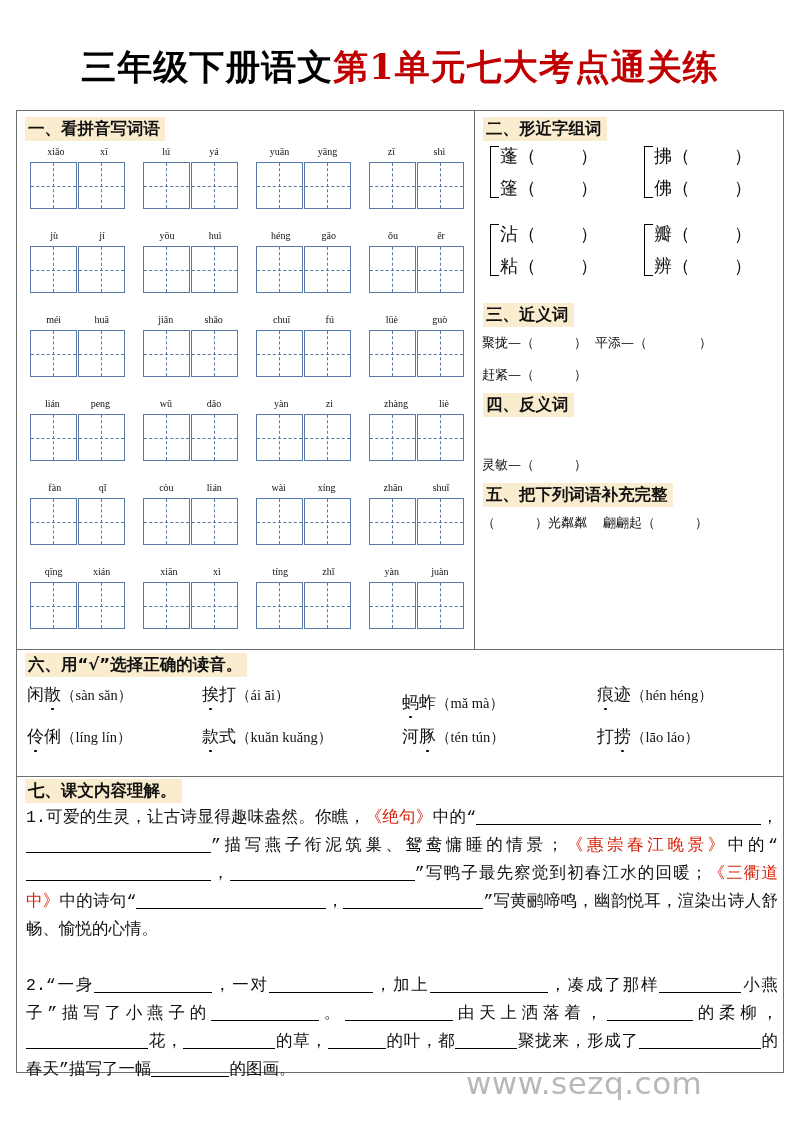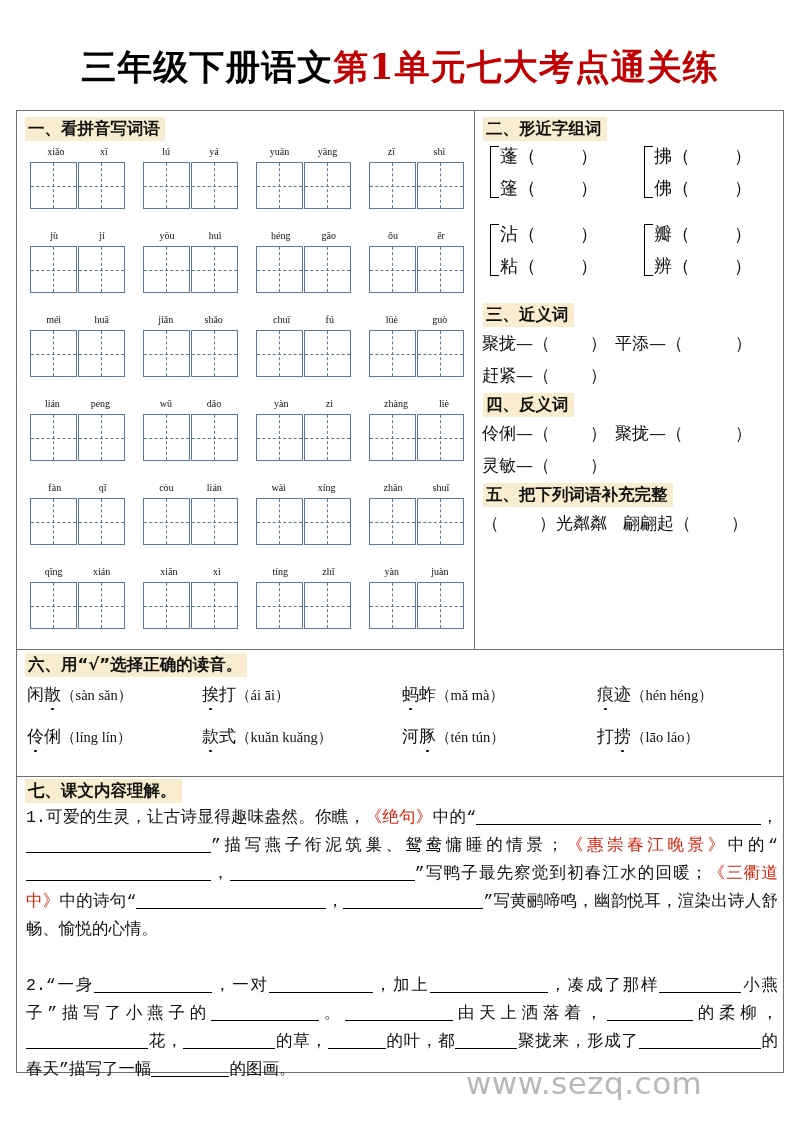--- a/index.html
+++ b/index.html
@@ -103,21 +103,21 @@
     border:1.6px solid #000;border-right:none;
     box-sizing:border-box;margin-right:1px;
   }
   .brwords{display:flex;flex-direction:column;justify-content:space-between;height:58px;}
   .brwords div{line-height:26px;white-space:nowrap;}
 
   
   .wline{
     position:absolute;left:8px;
     font-family:"DejaVu Serif","Liberation Serif",serif;
-    font-size:17px;line-height:24px;white-space:nowrap;
+    font-size:13px;line-height:24px;white-space:nowrap;
   }
   .wline .gap{display:inline-block;width:40px;}
   .wline .gap2{display:inline-block;width:52px;}
   .wline .sp{display:inline-block;width:8px;}
 
   
   #sec6{position:absolute;left:0;width:768px;}
   #sec6 .hd{position:absolute;left:8px;top:4px;}
   .dyrow{
     position:absolute;left:10px;width:750px;
@@ -482,43 +482,40 @@
       <div class="wline" style="top:220px;">
         <span>聚拢—（</span><span class="gap"></span><span>）</span><span class="sp"></span><span>平添—（</span><span class="gap2"></span><span>）</span>
       </div>
       <div class="wline" style="top:252px;">
         <span>赶紧—（</span><span class="gap"></span><span>）</span>
       </div>
 
       <div class="rhd" style="top:282px;">
         <span class="hl">四、反义词</span>
       </div>
-      <div class="wline" style="top:310px;">
-        <span>伶俐—（</span><span class="gap"></span><span>）</span><span class="sp"></span><span>聚拢—（</span><span class="gap2"></span><span>）</span>
-      </div>
       <div class="wline" style="top:342px;">
         <span>灵敏—（</span><span class="gap"></span><span>）</span>
       </div>
 
       <div class="rhd" style="top:372px;">
         <span class="hl">五、把下列词语补充完整</span>
       </div>
       <div class="wline" style="top:400px;">
         <span>（</span><span class="gap"></span><span>）光粼粼</span><span class="sp"></span><span class="sp"></span><span>翩翩起（</span><span class="gap"></span><span>）</span>
       </div>
     </div>
 
     <div id="sec6" style="top:538px;height:127px;position:absolute;">
       <div class="hd">
         <span class="hl">六、用“√”选择正确的读音。</span>
       </div>
       <div class="dyrow" id="dyrow1" style="top:33px;">
           <div class="dyitem" style="width: 175px;"><span>闲</span><span class="dot">散</span><span class="py">（sàn  sǎn）</span></div>
           <div class="dyitem" style="width: 200px;"><span class="dot">挨</span><span>打</span><span class="py">（ái  āi）</span></div>
-          <div class="dyitem" style="width: 195px;"><span class="dot">蚂</span><span>蚱</span><span class="py">（mǎ  mà）</span></div>
+          <div class="dyitem" style="width: 195px; margin-top: 8px;"><span class="dot">蚂</span><span>蚱</span><span class="py">（mǎ  mà）</span></div>
           <div class="dyitem" style="width: 180px;"><span class="dot">痕</span><span>迹</span><span class="py">（hén  héng）</span></div>
         </div>
       <div class="dyrow" id="dyrow2" style="top:75px;">
           <div class="dyitem" style="width: 175px;"><span class="dot">伶</span><span>俐</span><span class="py">（líng  lín）</span></div>
           <div class="dyitem" style="width: 200px;"><span class="dot">款</span><span>式</span><span class="py">（kuǎn  kuǎng）</span></div>
           <div class="dyitem" style="width: 195px;"><span>河</span><span class="dot">豚</span><span class="py">（tén  tún）</span></div>
           <div class="dyitem" style="width: 180px;"><span>打</span><span class="dot">捞</span><span class="py">（lāo  láo）</span></div>
         </div>
     </div>
 

